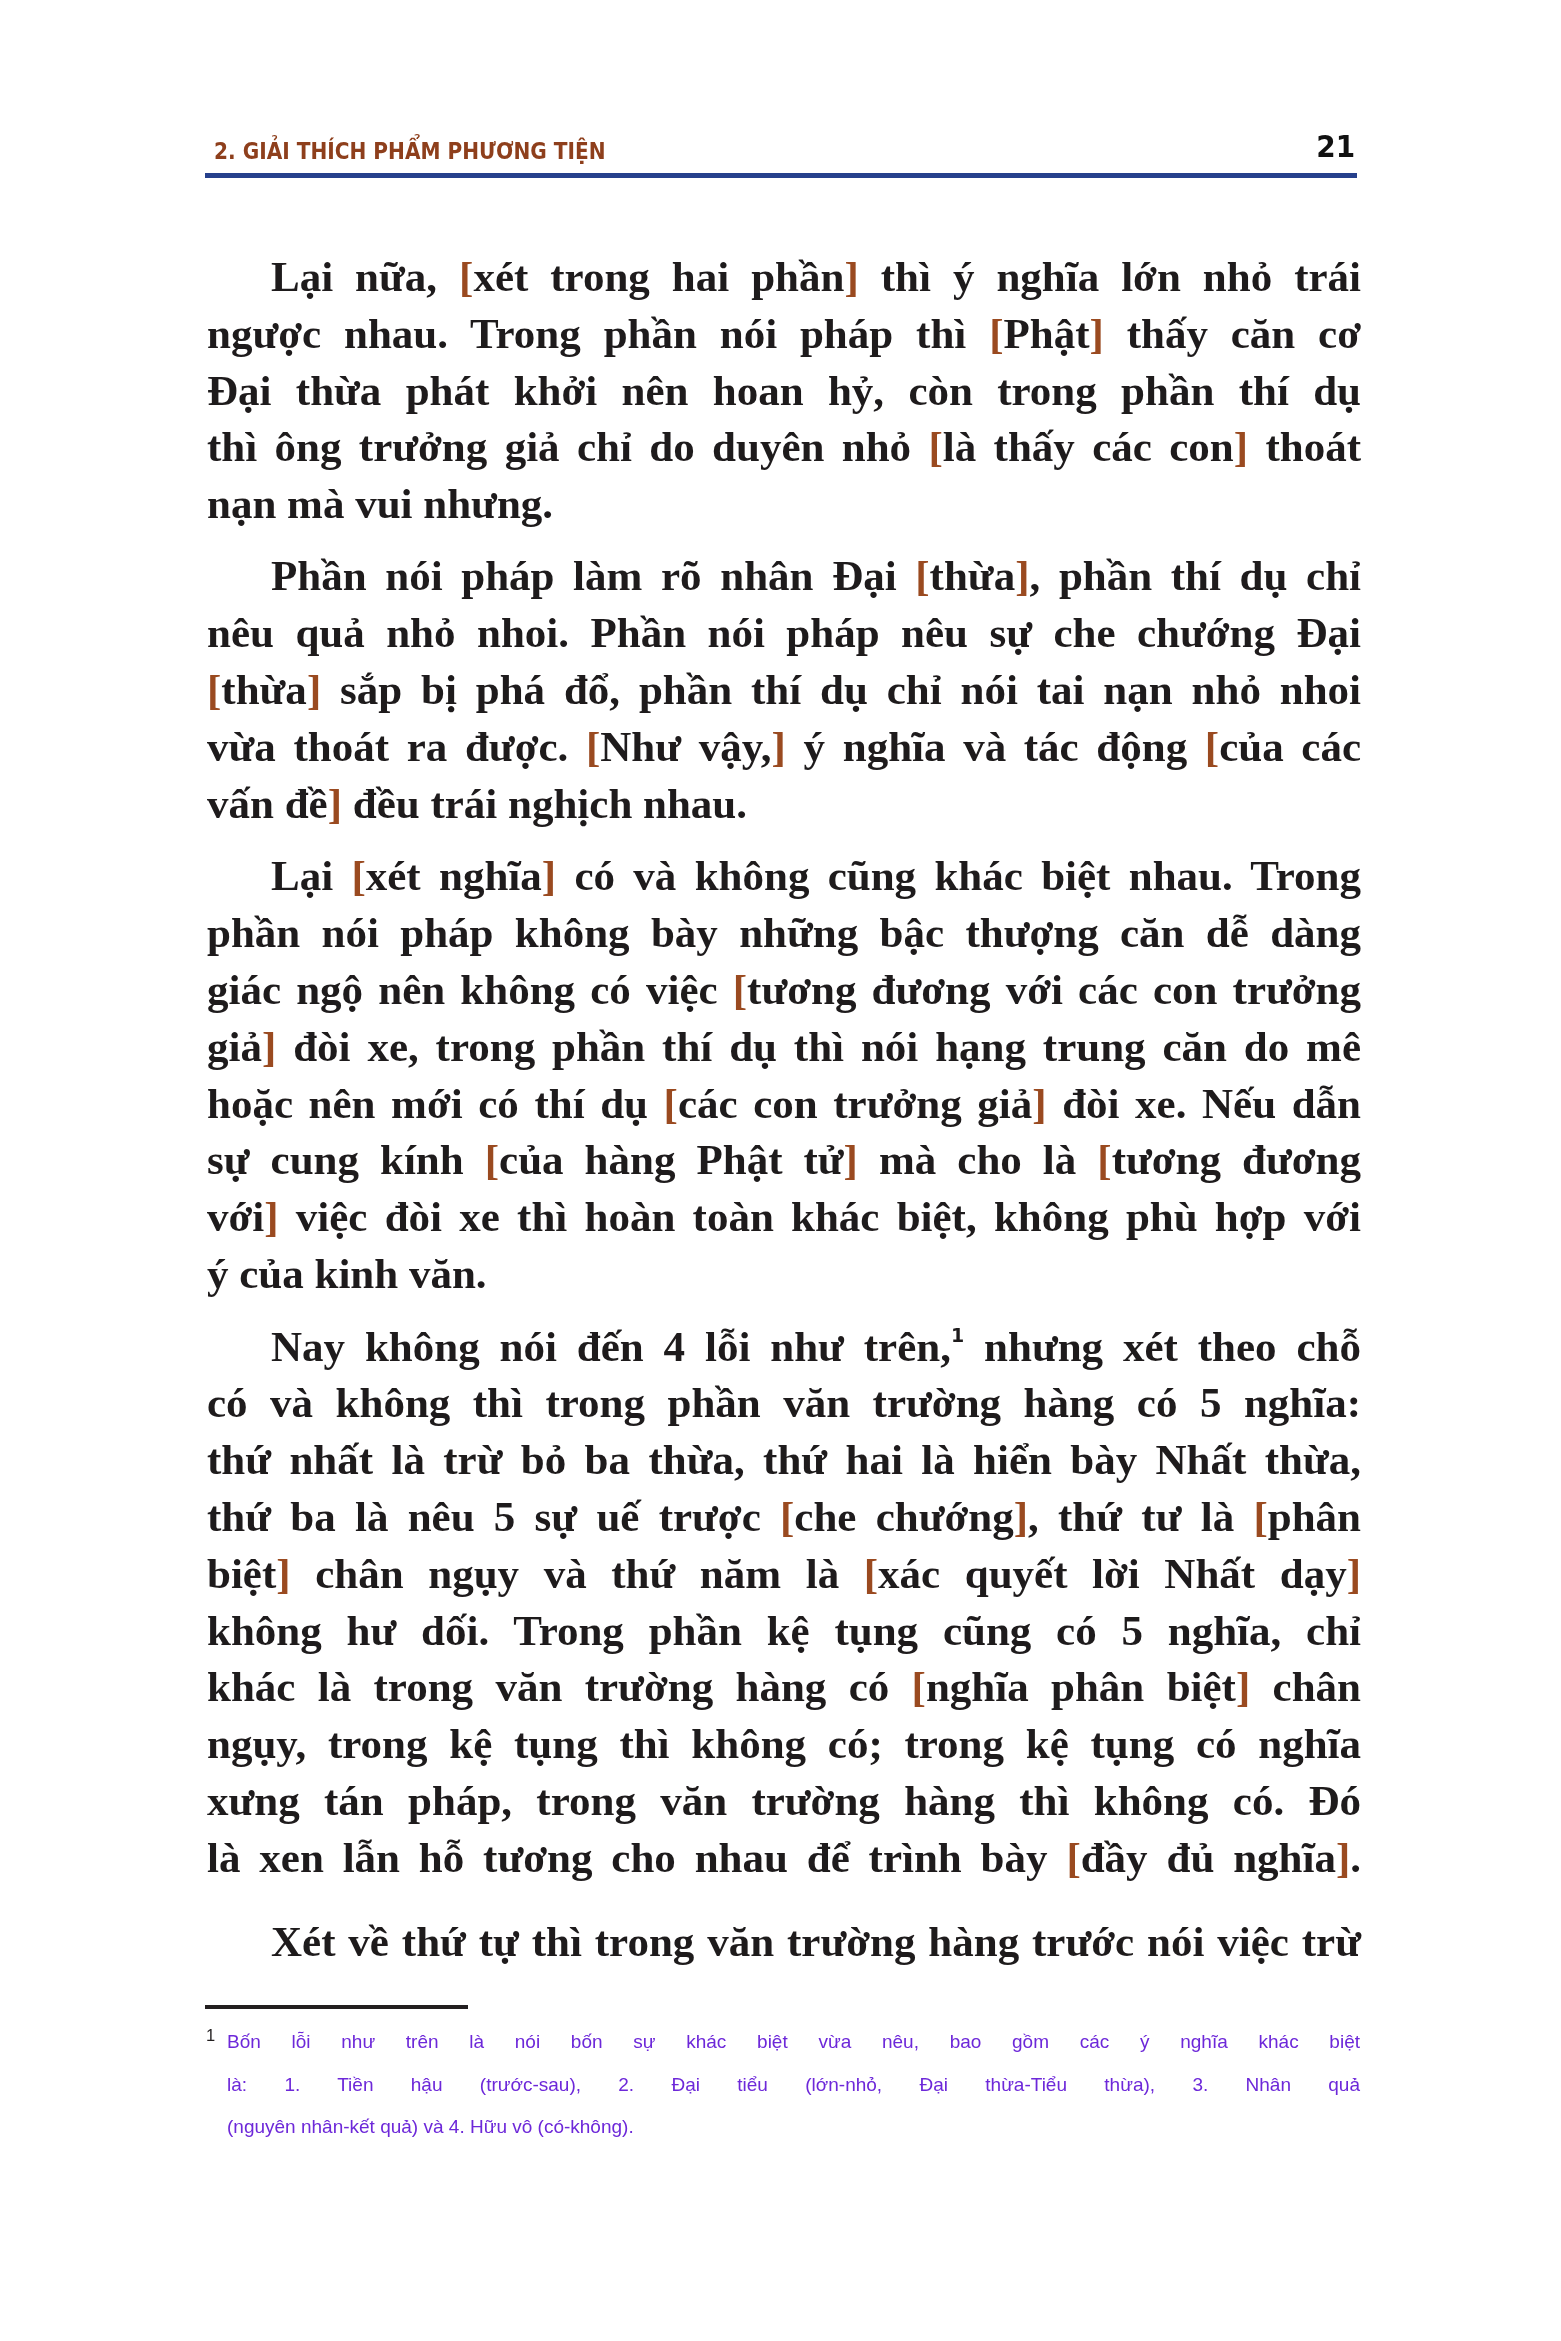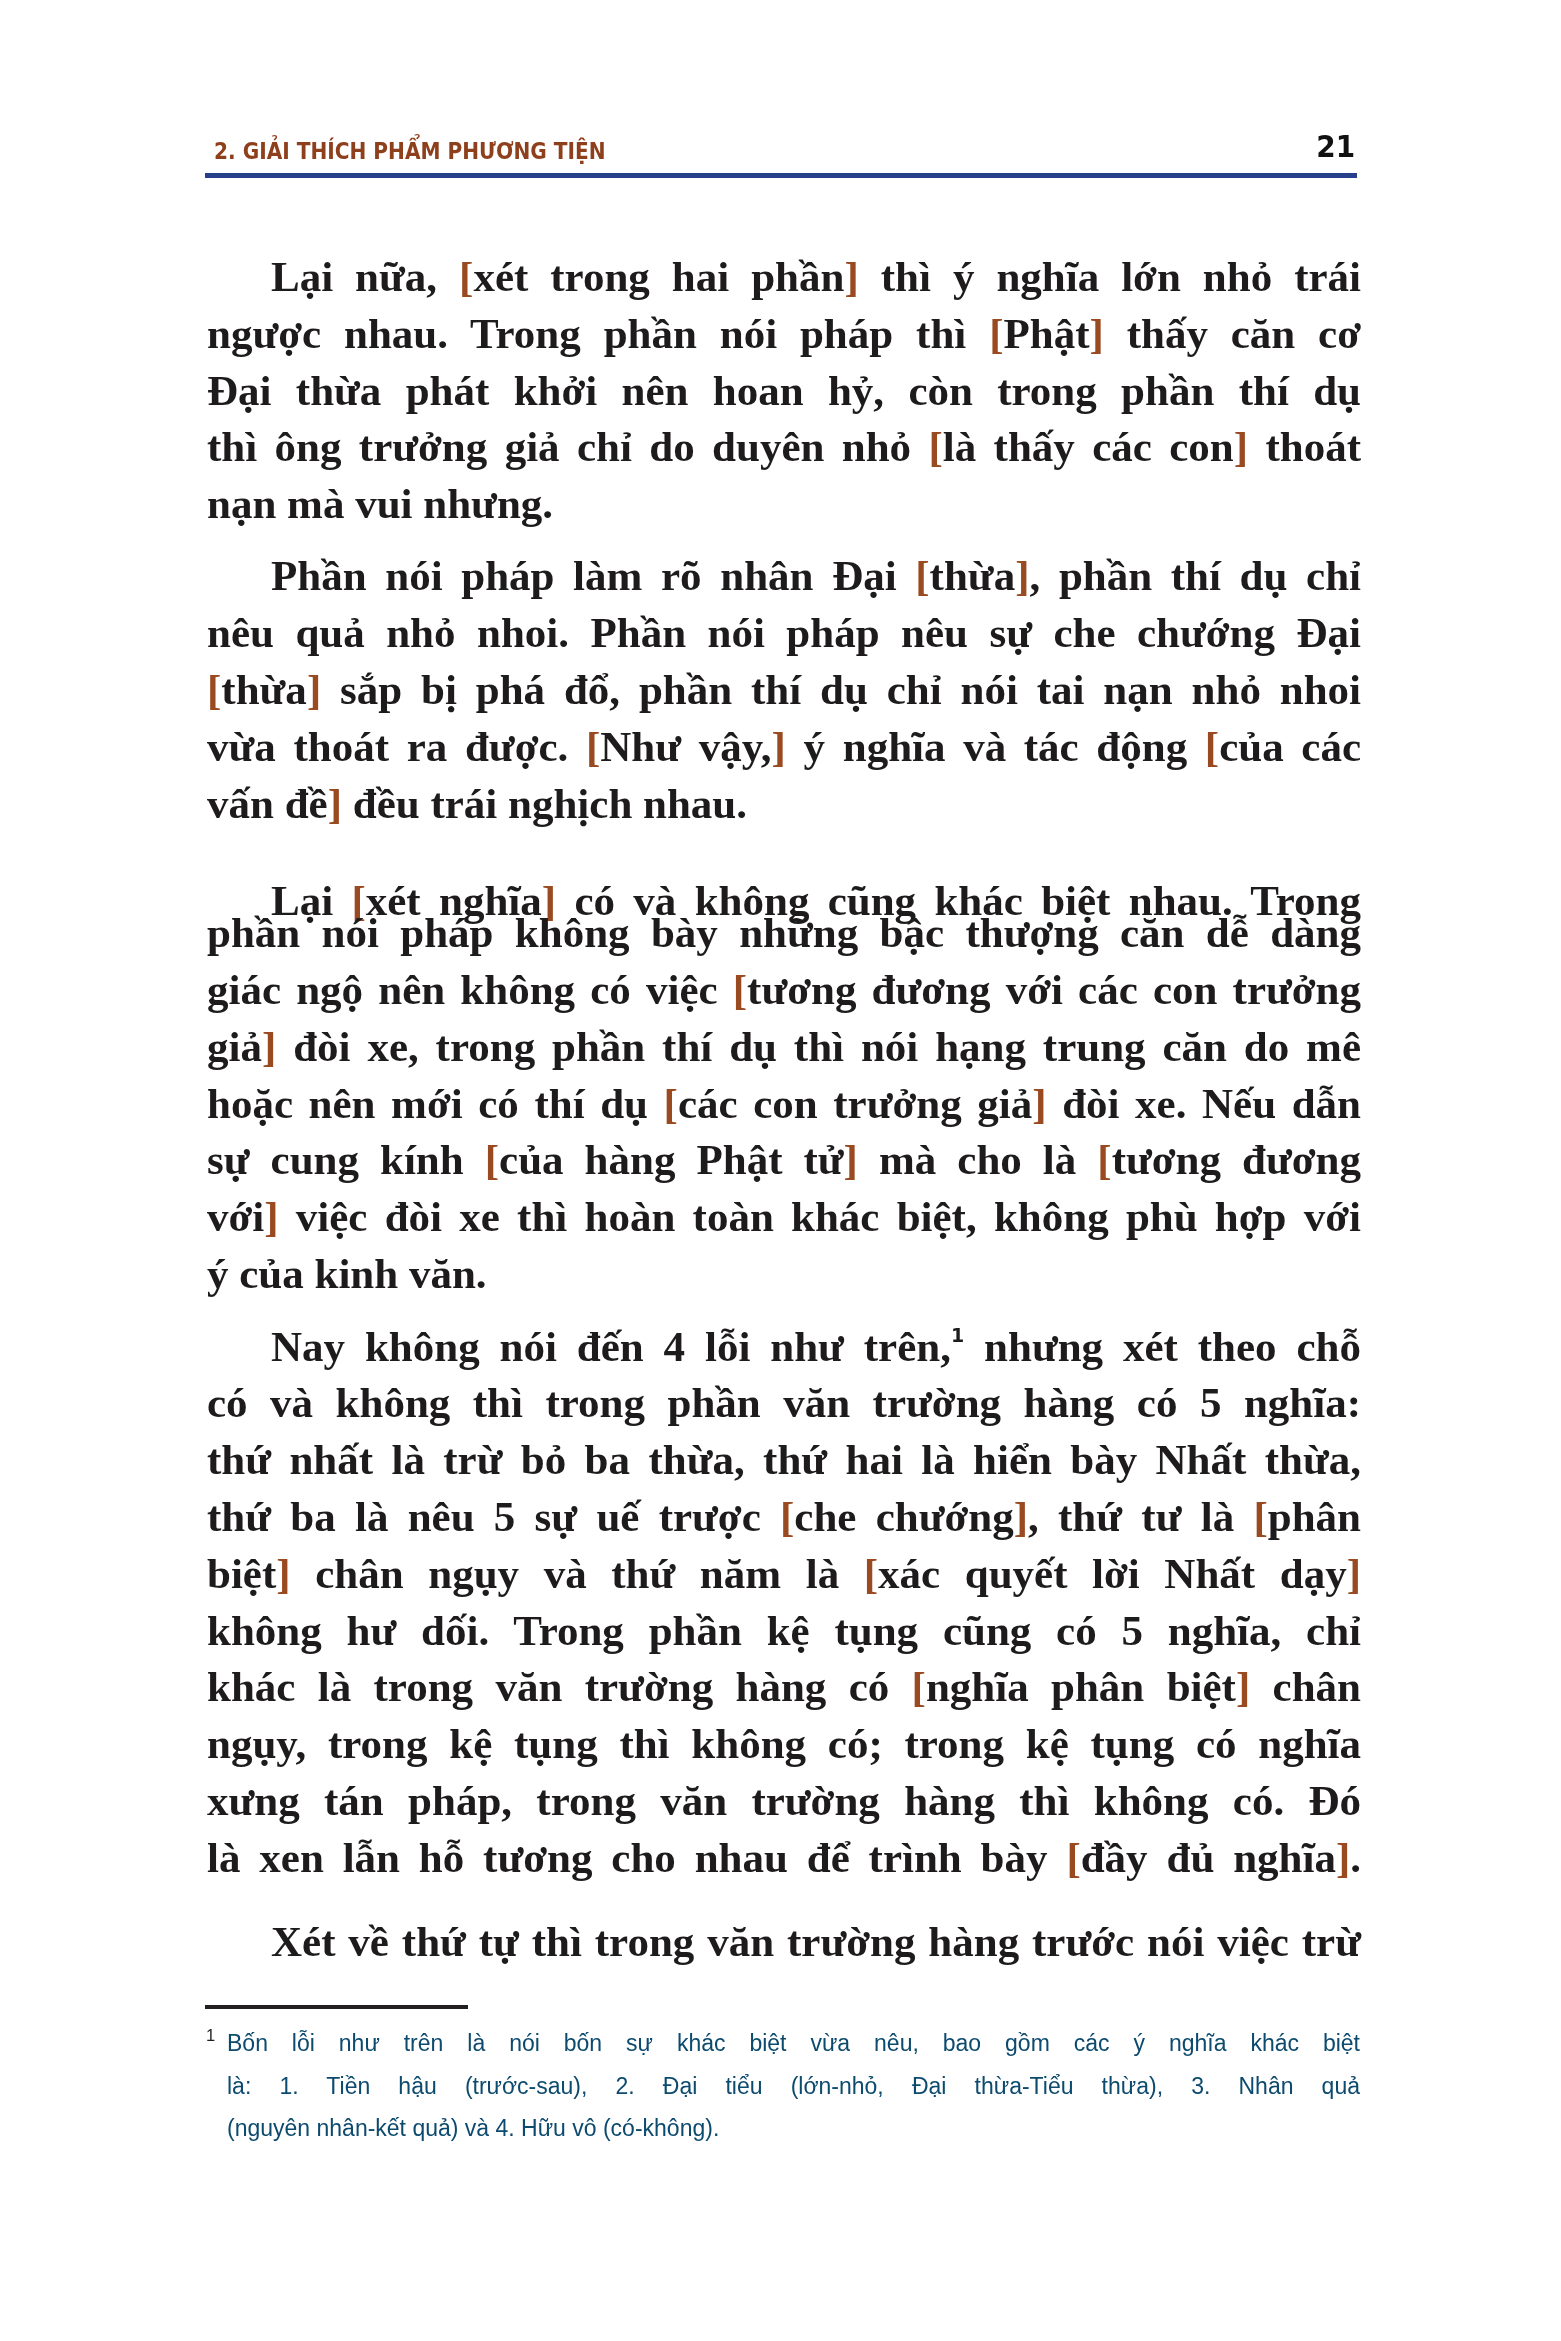--- a/index.html
+++ b/index.html
@@ -29,21 +29,21 @@
   }
   .body-line.indent { left: 271px; width: 1090px; }
   .body-line.last { text-align-last: left; }
   .br { color: #9a4a20; }
   .sup { font-family: "DejaVu Sans", sans-serif; font-size: 19px; vertical-align: 19px; line-height: 0; }
   .fn-rule {
     position: absolute; left: 205px; top: 2005px; width: 263px; height: 3.5px; background: #231f20;
   }
   .fn-line {
     position: absolute; left: 227px; width: 1133px;
-    font-family: "Liberation Sans", sans-serif; font-size: 23px; color: #0c4a6e;
+    font-family: "Liberation Sans", sans-serif; font-size: 19px; color: #6d28d9;
     line-height: 1; white-space: nowrap;
     text-align: justify; text-align-last: justify;
   }
   .fn-line.last { text-align-last: left; }
   .fn-mark {
     position: absolute; left: 206px; top: 2026px;
     font-family: "Liberation Sans", sans-serif; font-size: 16.5px; color: #231f20;
   }
 </style>
 </head>
@@ -58,21 +58,21 @@
       <div class="body-line indent" style="top: 255px;"><span>Lại nữa, </span><span class="br">[</span><span>xét trong hai phần</span><span class="br">]</span><span> thì ý nghĩa lớn nhỏ trái</span></div>
       <div class="body-line" style="top: 312px;"><span>ngược nhau. Trong phần nói pháp thì </span><span class="br">[</span><span>Phật</span><span class="br">]</span><span> thấy căn cơ</span></div>
       <div class="body-line" style="top: 369px;"><span>Đại thừa phát khởi nên hoan hỷ, còn trong phần thí dụ</span></div>
       <div class="body-line" style="top: 425px;"><span>thì ông trưởng giả chỉ do duyên nhỏ </span><span class="br">[</span><span>là thấy các con</span><span class="br">]</span><span> thoát</span></div>
       <div class="body-line last" style="top: 482px;"><span>nạn mà vui nhưng.</span></div>
       <div class="body-line indent" style="top: 554px;"><span>Phần nói pháp làm rõ nhân Đại </span><span class="br">[</span><span>thừa</span><span class="br">]</span><span>, phần thí dụ chỉ</span></div>
       <div class="body-line" style="top: 611px;"><span>nêu quả nhỏ nhoi. Phần nói pháp nêu sự che chướng Đại</span></div>
       <div class="body-line" style="top: 668px;"><span class="br">[</span><span>thừa</span><span class="br">]</span><span> sắp bị phá đổ, phần thí dụ chỉ nói tai nạn nhỏ nhoi</span></div>
       <div class="body-line" style="top: 725px;"><span>vừa thoát ra được. </span><span class="br">[</span><span>Như vậy,</span><span class="br">]</span><span> ý nghĩa và tác động </span><span class="br">[</span><span>của các</span></div>
       <div class="body-line last" style="top: 782px;"><span>vấn đề</span><span class="br">]</span><span> đều trái nghịch nhau.</span></div>
-      <div class="body-line indent" style="top: 854px; margin-top: 25px;"><span>Lại </span><span class="br">[</span><span>xét nghĩa</span><span class="br">]</span><span> có và không cũng khác biệt nhau. Trong</span></div>
+      <div class="body-line indent" style="top: 854px;"><span>Lại </span><span class="br">[</span><span>xét nghĩa</span><span class="br">]</span><span> có và không cũng khác biệt nhau. Trong</span></div>
       <div class="body-line" style="top: 911px;"><span>phần nói pháp không bày những bậc thượng căn dễ dàng</span></div>
       <div class="body-line" style="top: 968px;"><span>giác ngộ nên không có việc </span><span class="br">[</span><span>tương đương với các con trưởng</span></div>
       <div class="body-line" style="top: 1025px;"><span>giả</span><span class="br">]</span><span> đòi xe, trong phần thí dụ thì nói hạng trung căn do mê</span></div>
       <div class="body-line" style="top: 1082px;"><span>hoặc nên mới có thí dụ </span><span class="br">[</span><span>các con trưởng giả</span><span class="br">]</span><span> đòi xe. Nếu dẫn</span></div>
       <div class="body-line" style="top: 1138px;"><span>sự cung kính </span><span class="br">[</span><span>của hàng Phật tử</span><span class="br">]</span><span> mà cho là </span><span class="br">[</span><span>tương đương</span></div>
       <div class="body-line" style="top: 1195px;"><span>với</span><span class="br">]</span><span> việc đòi xe thì hoàn toàn khác biệt, không phù hợp với</span></div>
       <div class="body-line last" style="top: 1252px;"><span>ý của kinh văn.</span></div>
       <div class="body-line indent" style="top: 1325px;"><span>Nay không nói đến 4 lỗi như trên,</span><span class="sup">1</span><span> nhưng xét theo chỗ</span></div>
       <div class="body-line" style="top: 1381px;"><span>có và không thì trong phần văn trường hàng có 5 nghĩa:</span></div>
       <div class="body-line" style="top: 1438px;"><span>thứ nhất là trừ bỏ ba thừa, thứ hai là hiển bày Nhất thừa,</span></div>

